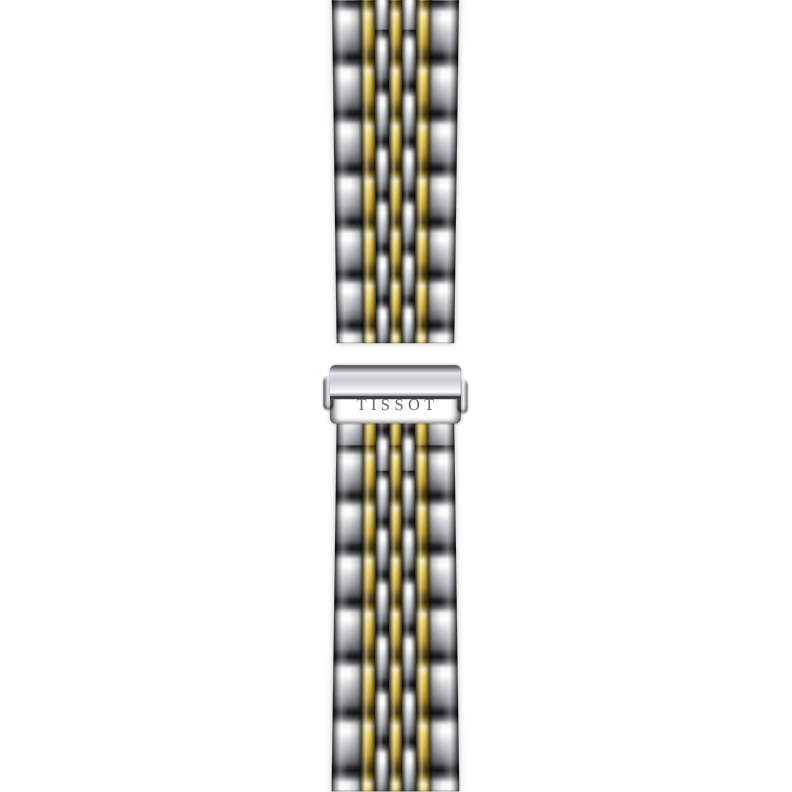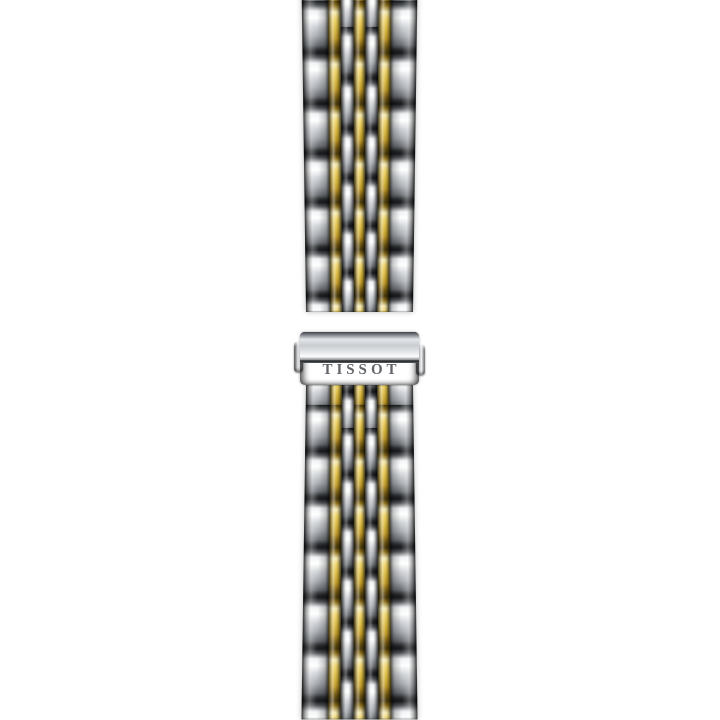--- a/index.html
+++ b/index.html
@@ -98,21 +98,21 @@
   .clasp-seam{
     height:3px;flex:none;
     background:linear-gradient(180deg,#515457,var(--clasp_seam,#2b2d2f) 55%,#606366);
   }
   .clasp-lower{
     flex:1;
     background:linear-gradient(180deg,#f2f3f5 0%,#c3c6ca 30%,#abaeb3 55%,#e8eaec 84%,#54575b 100%);
     display:flex;align-items:center;justify-content:center;
   }
   .engraving-brand{
-    font-size:15px;font-weight:bold;letter-spacing:4px;
+    font-size:15px;font-weight:normal;letter-spacing:4px;
     color:var(--engraving,#63666a);
     text-shadow:0 1px 0 rgba(255,255,255,.55);
     transform:translateY(1px);
     padding-left:4px; 
     margin-top:44px;
   }
   .engraving-year{
     font-size:13px;letter-spacing:2px;
     color:var(--year_engraving,#7e8287);
     text-shadow:0 1px 0 rgba(255,255,255,.5);

